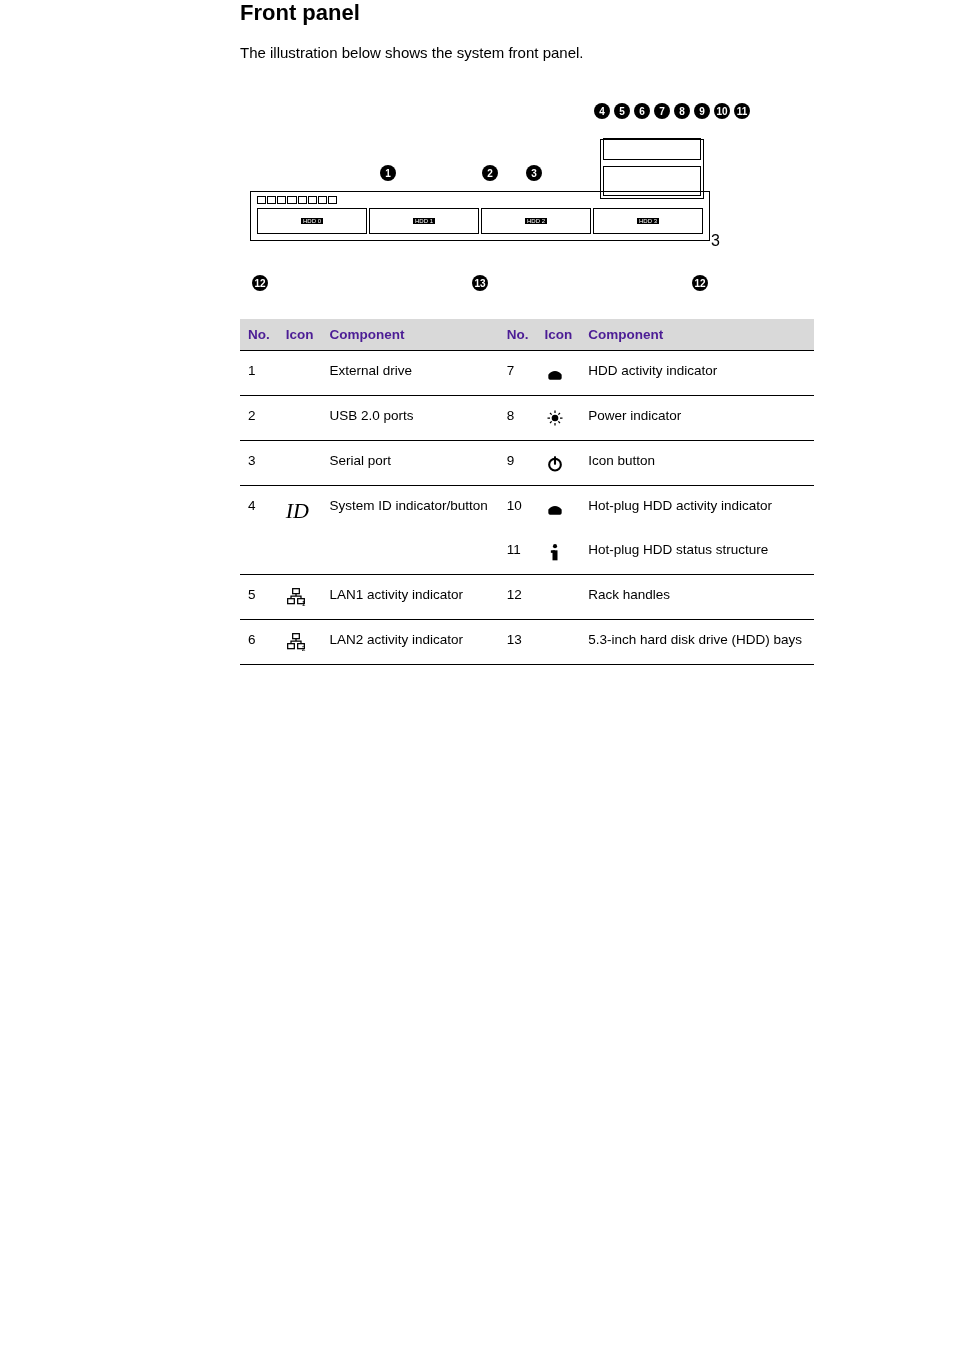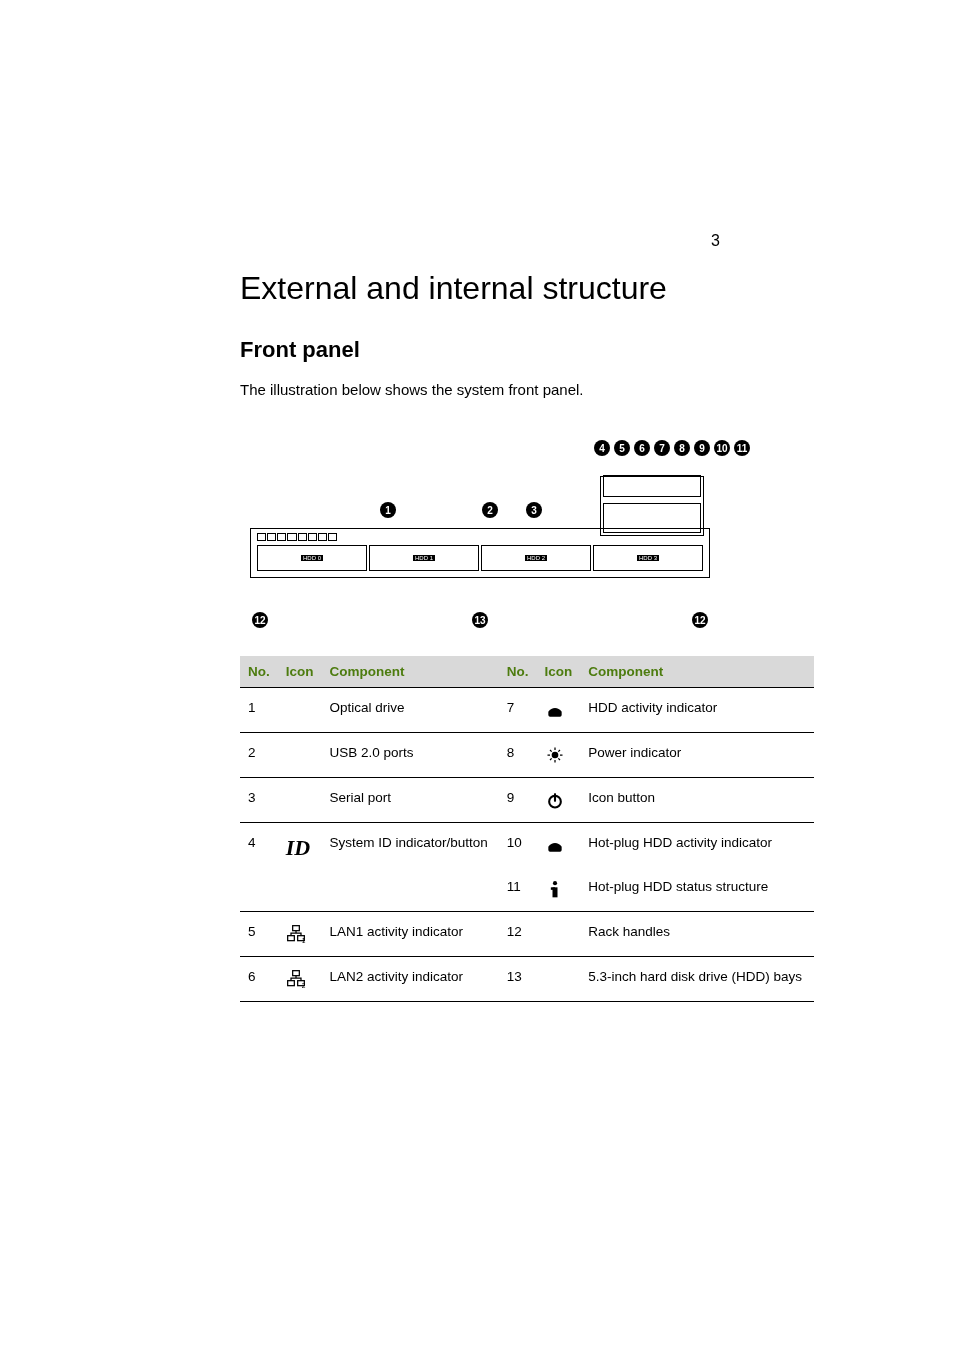--- a/index.html
+++ b/index.html
@@ -25,35 +25,34 @@
     .vent { position: absolute; left: 6px; top: 4px; width: 80px; height: 8px; display: flex; gap: 1px; }
     .vent span { flex: 1; border: 1px solid #000; }
 
     .mid-callouts { position: absolute; top: 84px; left: 0; right: 0; display: flex; }
     .mid-callouts .callout-circle { margin-left: 0; }
 
     .bottom-callouts { position: absolute; bottom: 0; left: 0; right: 0; display: flex; justify-content: space-between; padding: 0 12px 0 12px; }
 
     table.component-table { width: 100%; border-collapse: collapse; font-size: 13.5px; }
     table.component-table thead tr { background: #d9d9d9; }
-    table.component-table th { text-align: left; font-weight: 600; padding: 8px 8px; color: #4d7c0f; border-bottom: 1px solid #000; }
+    table.component-table th { text-align: left; font-weight: 600; padding: 8px 8px; color: #4c1d95; border-bottom: 1px solid #000; }
     table.component-table td { padding: 12px 8px; border-bottom: 1px solid #000; vertical-align: top; }
     table.component-table td.no-border { border-bottom: none; }
     .icon-cell { width: 36px; }
     .no-col { width: 34px; }
 
     .icon-svg { width: 20px; height: 20px; display: inline-block; vertical-align: middle; }
-    .icon-id { font-style: italic; font-family: Georgia, serif; font-size: 22px; font-weight: 700; }
+    .icon-id { font-style: italic; font-family: Georgia, serif; font-size: 22px; font-weight: 400; }
   </style>
 </head>
 <body>
 
 <div class="page">
   <div class="page-num">3</div>
-  <h1 class="h1">External and internal structure</h1>
   <h2 class="h2">Front panel</h2>
   <p class="body-text">The illustration below shows the system front panel.</p>
 
   <div class="diagram-wrap">
     <div class="diagram-enlarge">
       <div class="circle-row-top">
         <span class="callout-circle">4</span>
         <span class="callout-circle">5</span>
         <span class="callout-circle">6</span>
         <span class="callout-circle">7</span>
@@ -116,21 +115,21 @@
         <th>Component</th>
         <th class="no-col">No.</th>
         <th class="icon-cell">Icon</th>
         <th>Component</th>
       </tr>
     </thead>
     <tbody>
       <tr>
         <td>1</td>
         <td class="icon-cell"></td>
-        <td>Optical drive</td>
+        <td>External drive</td>
         <td>7</td>
         <td class="icon-cell">
           <svg class="icon-svg" viewBox="0 0 24 24">
               <path fill="#000" d="M4 14c4-6 12-6 16 0v4c0 1-1 2-2 2H6c-1 0-2-1-2-2z"></path>
             </svg>
         </td>
         <td>HDD activity indicator</td>
       </tr>
       <tr>
         <td>2</td>

